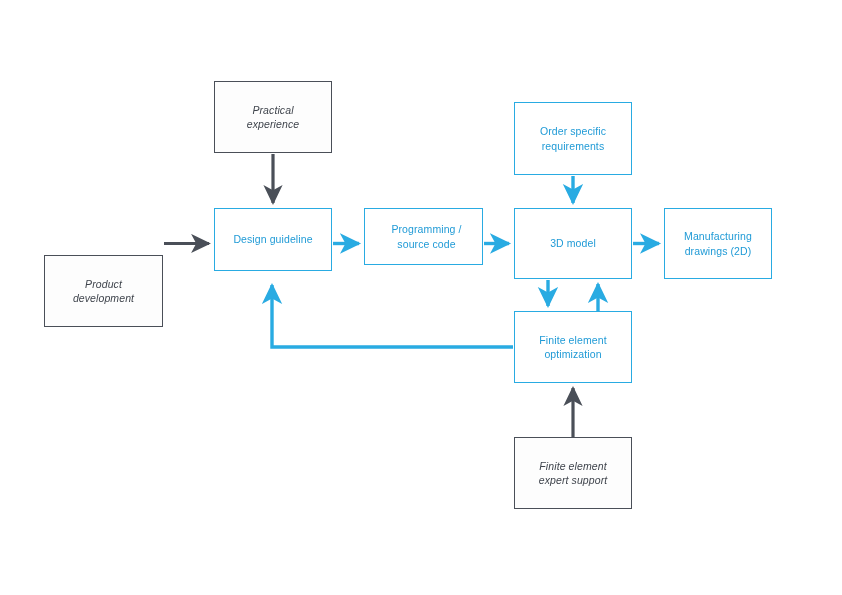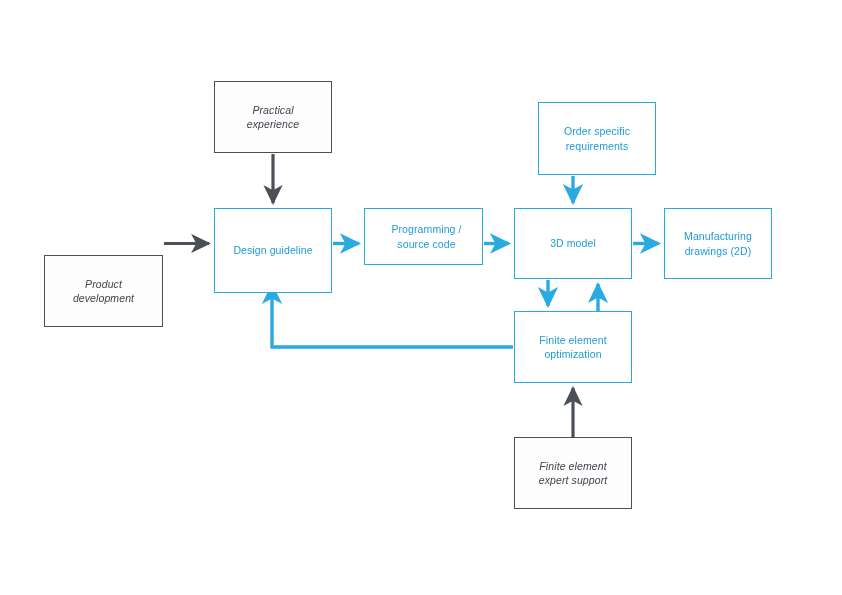--- a/index.html
+++ b/index.html
@@ -93,30 +93,30 @@
   <div class="node gray" style="left:44px; top:207px; width:119px; height:72px;margin-top:48px;">
     <span>Product
 development</span>
   </div>
 
   <div class="node gray" style="left:214px; top:81px; width:118px; height:72px;">
     <span>Practical
 experience</span>
   </div>
 
-  <div class="node blue" style="left:214px; top:208px; width:118px; height:85px;">
+  <div class="node blue" style="left:214px; top:208px; width:118px; height:63px;">
     <span>Design guideline</span>
   </div>
 
   <div class="node blue" style="left:364px; top:208px; width:119px; height:57px;padding-left:6px;">
     <span>Programming /
 source code</span>
   </div>
 
-  <div class="node blue" style="left:514px; top:102px; width:118px; height:73px;margin-left:24px;">
+  <div class="node blue" style="left:514px; top:102px; width:118px; height:73px;">
     <span>Order specific
 requirements</span>
   </div>
 
   <div class="node blue" style="left:514px; top:208px; width:118px; height:71px;">
     <span>3D model</span>
   </div>
 
   <div class="node blue" style="left:664px; top:208px; width:108px; height:71px;">
     <span>Manufacturing

